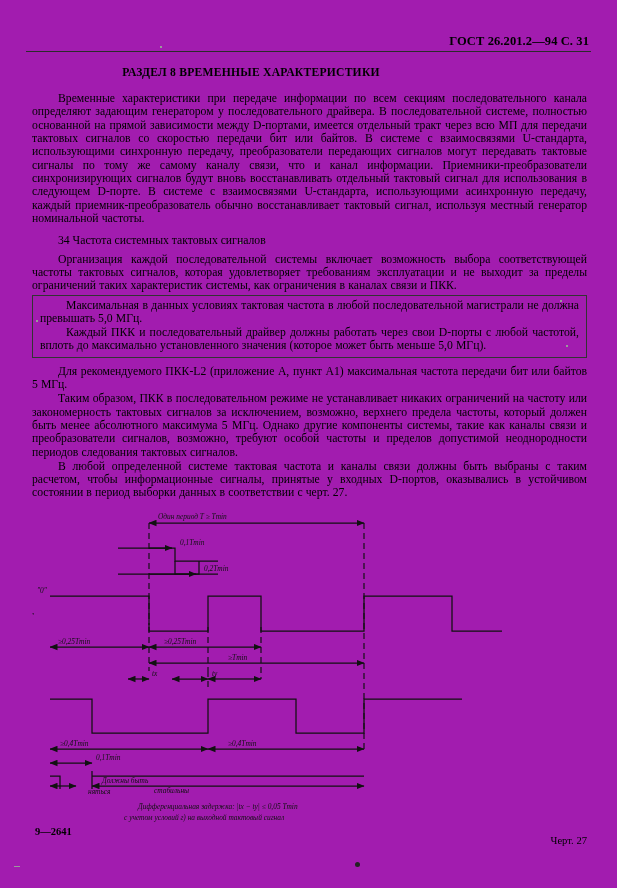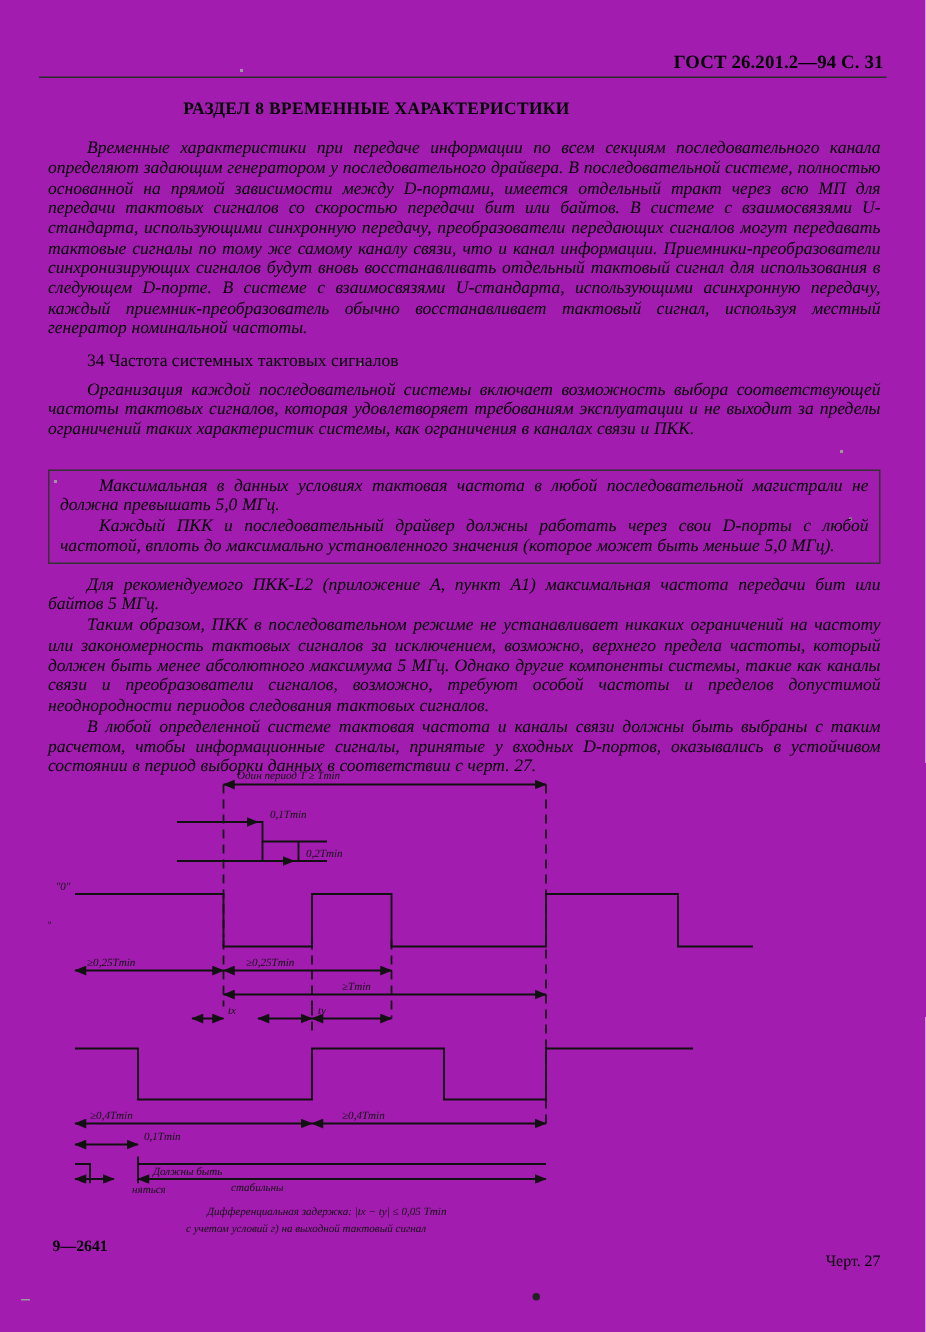--- a/index.html
+++ b/index.html
@@ -54,31 +54,30 @@
     width: 555px;
   }
   p.para {
     margin: 0 0 0.5px 0;
     font-size: 11.7px;
     line-height: 13.35px;
     text-align: justify;
     text-indent: 26px;
     text-justify: inter-word;
     word-spacing: 0.2px;
-    font-style: italic;
   }
   h3.subhead {
     margin: 9px 0 5px 0;
     font-size: 11.7px;
     line-height: 13.3px;
     font-weight: normal;
     text-indent: 26px;
   }
   .boxed {
-    margin: 20px 0 7px 0;
+    margin: 2px 0 7px 0;
     border: 1.1px solid #333;
     padding: 3px 7px 4px 7px;
   }
   .boxed p.para { text-align: justify; }
   
   .figure-wrap {
     position: absolute;
     left: 32px;
     top: 498px;
     width: 555px;

